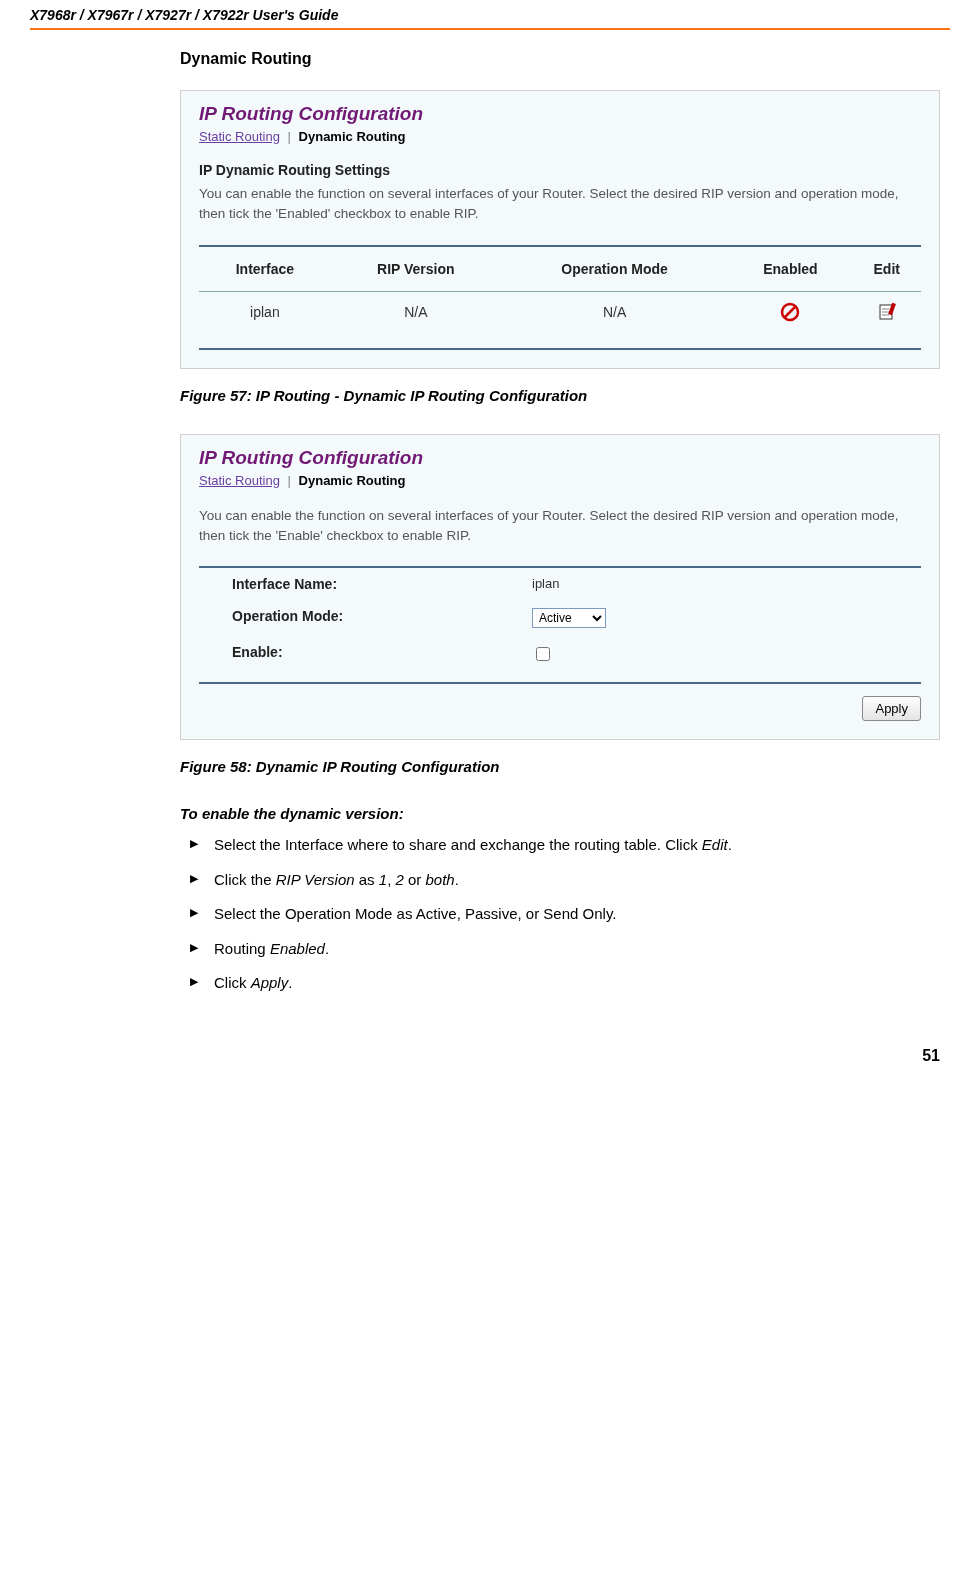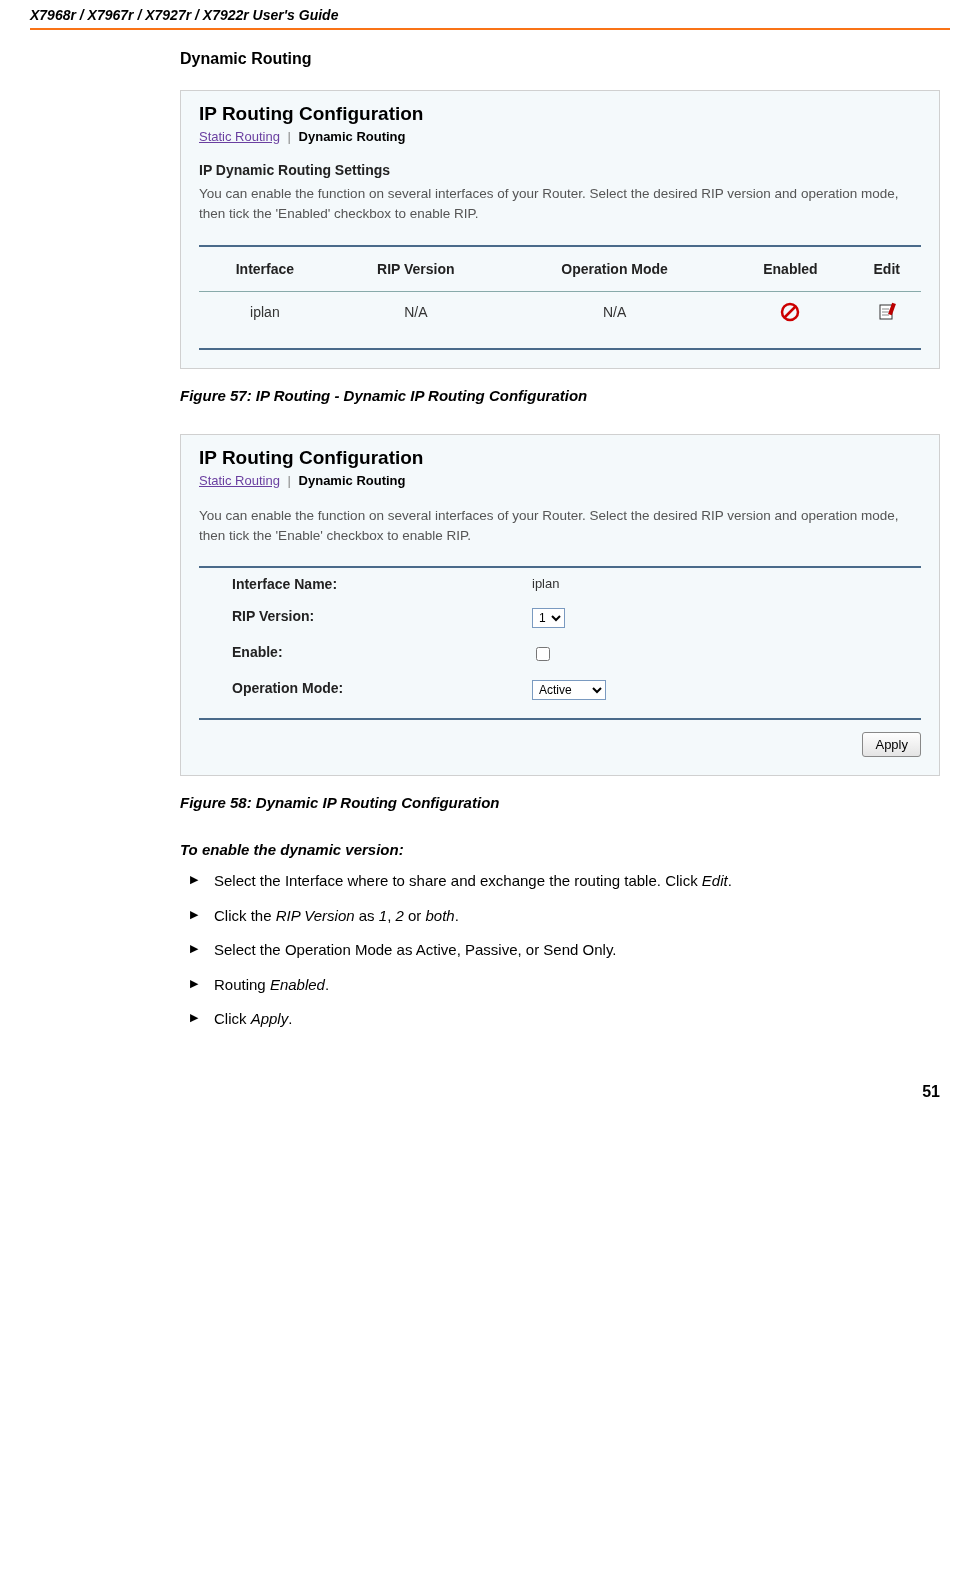--- a/index.html
+++ b/index.html
@@ -34,24 +34,25 @@
   }
   .screenshot {
     background: #f4f9fb;
     border: 1px solid #d0d0d0;
     padding: 12px 18px 18px 18px;
     margin-bottom: 18px;
     font-family: Verdana, Arial, sans-serif;
     color: #333;
   }
   .panel-title {
-    color: #000000;
+    color: #701a75;
     font-weight: bold;
     font-size: 19px;
     margin-bottom: 4px;
+    font-style: italic;
   }
   .tabs {
     font-size: 13px;
     margin-bottom: 18px;
   }
   .tab-inactive { color: #6a3fa0; text-decoration: underline; }
   .tab-sep { color: #888; margin: 0 4px; }
   .tab-active { color: #000; font-weight: bold; }
   .sub-heading {
     font-weight: bold;
@@ -234,41 +235,33 @@
         <span class="tab-active">Dynamic Routing</span>
       </div>
       <div class="desc">You can enable the function on several interfaces of your Router. Select the desired RIP version and operation mode, then tick the 'Enable' checkbox to enable RIP.</div>
       <hr class="hr-thick">
 
       <div class="form-row">
         <div class="form-label">Interface Name:</div>
         <div class="form-val">iplan</div>
       </div>
       <div class="form-row">
-        <div class="form-label">RIP Version:</div>
-        <div class="form-val">
-          <select class="sel">
-            <option>1</option>
-          </select>
-        </div>
-      </div>
-      <div class="form-row">
-        <div class="form-label">Enable:</div>
-        <div class="form-val">
-          <input type="checkbox" class="cb" style="">
-        </div>
-      </div>
-      <div class="form-row">
         <div class="form-label">Operation Mode:</div>
         <div class="form-val">
           <select class="sel" style="width:74px">
             <option>Active</option>
           </select>
         </div>
       </div>
+      <div class="form-row">
+        <div class="form-label">Enable:</div>
+        <div class="form-val">
+          <input type="checkbox" class="cb" style="">
+        </div>
+      </div>
 
       <hr class="hr-thick">
       <div class="apply-row">
         <button class="apply-btn">Apply</button>
       </div>
     </div>
 
     <div class="caption">Figure 58: Dynamic IP Routing Configuration</div>
 
     <div class="instr-head">To enable the dynamic version:</div>

